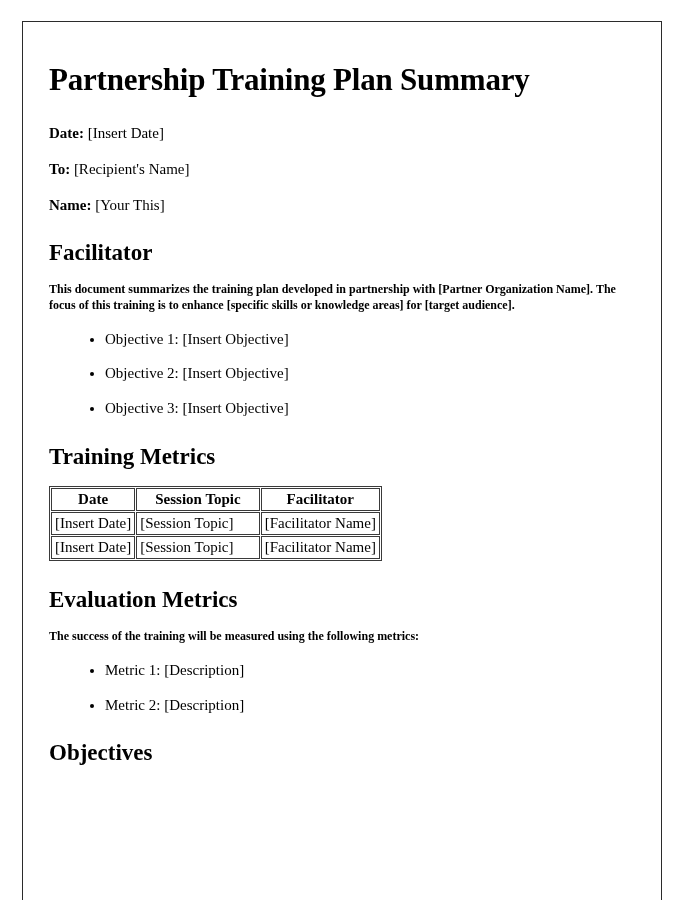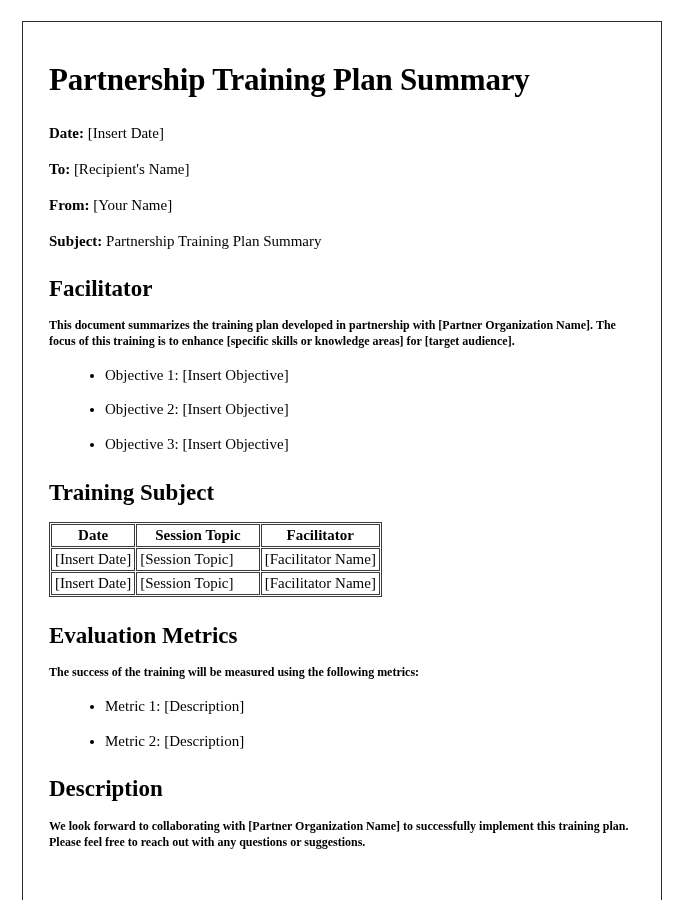--- a/index.html
+++ b/index.html
@@ -102,39 +102,35 @@
     <span class="meta-label">Date:</span>
     <span class="meta-value">[Insert Date]</span>
   </p>
 
   <p class="meta-line">
     <span class="meta-label">To:</span>
     <span class="meta-value">[Recipient's Name]</span>
   </p>
 
   <p class="meta-line">
-    <span class="meta-label">From:</span>
-    <span class="meta-value">[Your Name]</span>
+    <span class="meta-label">Name:</span>
+    <span class="meta-value">[Your This]</span>
   </p>
 
-  <p class="meta-line">
-    <span class="meta-label">Subject:</span>
-    <span class="meta-value">Partnership Training Plan Summary</span>
-  </p>
 
   <h2 class="section-heading">Facilitator</h2>
   <p class="body-text">This document summarizes the training plan developed in partnership with [Partner Organization Name]. The focus of this training is to enhance [specific skills or knowledge areas] for [target audience].</p>
 
   <ul class="bullet-list">
     <li>Objective 1: [Insert Objective]</li>
     <li>Objective 2: [Insert Objective]</li>
     <li>Objective 3: [Insert Objective]</li>
   </ul>
 
-  <h2 class="section-heading">Training Subject</h2>
+  <h2 class="section-heading">Training Metrics</h2>
   <table class="schedule-table">
     <thead>
       <tr>
         <th>Date</th>
         <th>Session Topic</th>
         <th>Facilitator</th>
       </tr>
     </thead>
     <tbody>
       <tr>
@@ -150,16 +146,15 @@
     </tbody>
   </table>
 
   <h2 class="section-heading">Evaluation Metrics</h2>
   <p class="body-text">The success of the training will be measured using the following metrics:</p>
   <ul class="bullet-list">
     <li>Metric 1: [Description]</li>
     <li>Metric 2: [Description]</li>
   </ul>
 
-  <h2 class="section-heading">Description</h2>
-  <p class="body-text">We look forward to collaborating with [Partner Organization Name] to successfully implement this training plan. Please feel free to reach out with any questions or suggestions.</p>
+  <h2 class="section-heading">Objectives</h2>
 
 </div>
 
 </body></html>

